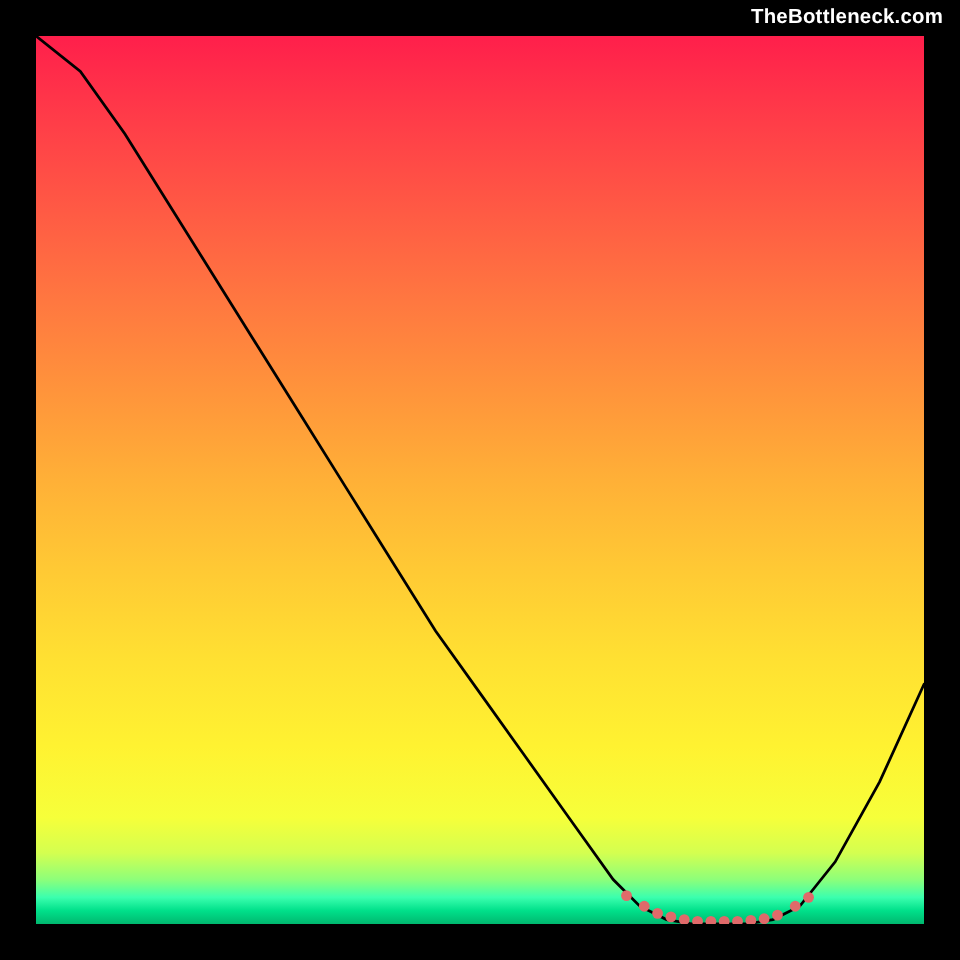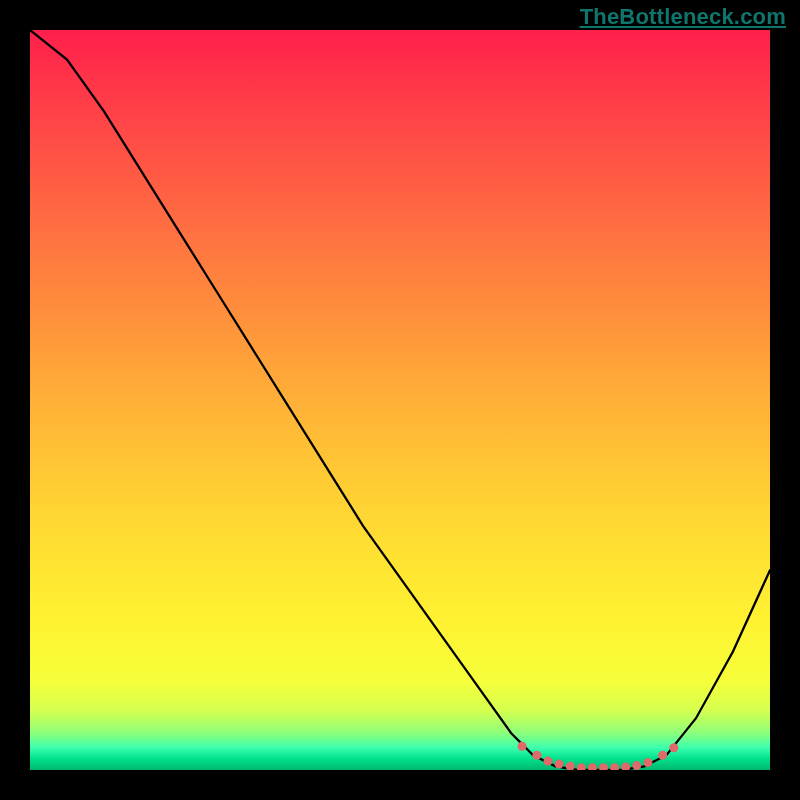--- a/index.html
+++ b/index.html
@@ -14,26 +14,25 @@
   .frame {
     position: relative;
     width: 800px;
     height: 800px;
     background: #000;
   }
   .watermark {
     position: absolute;
     top: 4px;
     right: 14px;
-    color: #0f766e;
-    font-size: 22px;
+    color: #ffffff;
+    font-size: 17px;
     font-weight: 600;
     letter-spacing: 0.2px;
     z-index: 10;
-    text-decoration: underline;
   }
   .plot-area {
     position: absolute;
     left: 30px;
     top: 30px;
     width: 740px;
     height: 740px;
     overflow: hidden;
   }
   .gradient {

